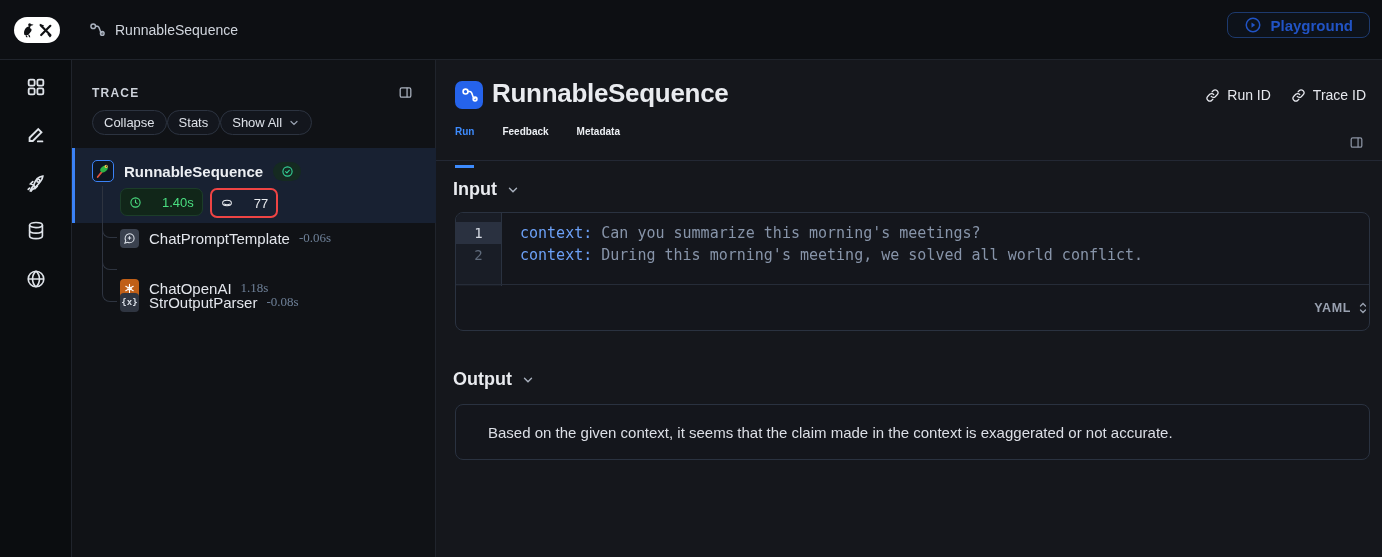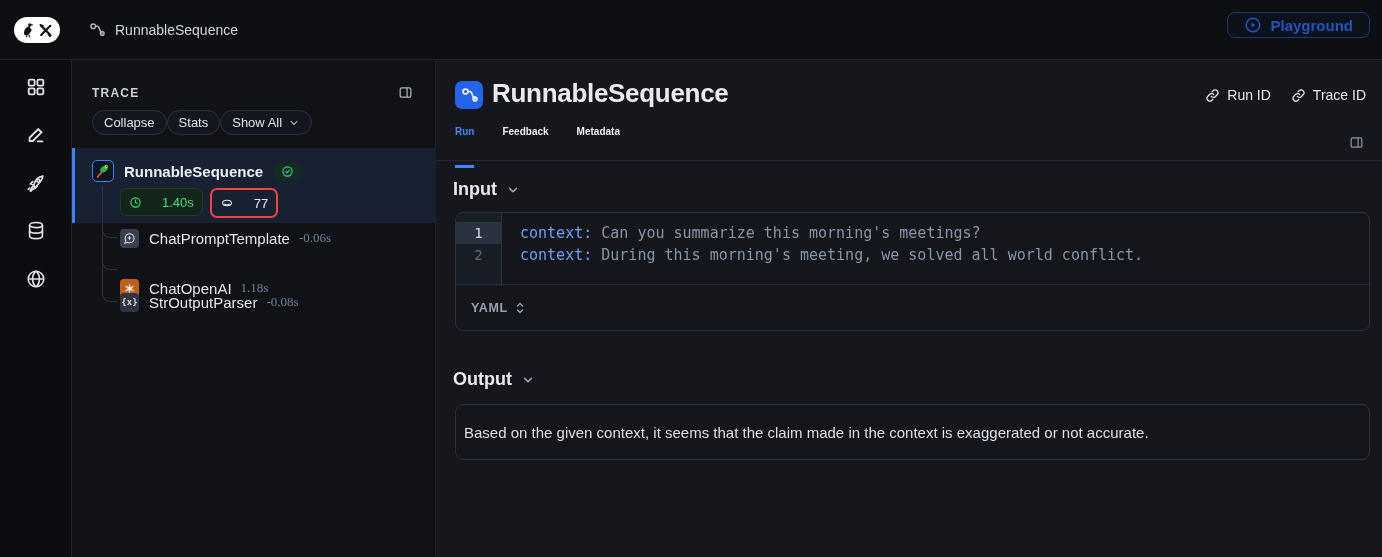--- a/index.html
+++ b/index.html
@@ -64,24 +64,24 @@
 
   .input-card { position:absolute; left:19px; top:152px; width:915px; height:119px; border:1px solid #2a3240; border-radius:8px; background:#14161c; overflow:hidden; }
   .code-area { position:absolute; left:0; top:0; width:100%; height:73px; display:flex; font-family:"DejaVu Sans Mono",monospace; font-size:15px; }
   .gutter { width:46px; background:#191d26; border-right:1px solid #2a3240; padding-top:9px; }
   .gut-num { height:22px; line-height:22px; text-align:center; color:#5f6a7b; font-size:14px; }
   .gut-num.hl { background:#2a3140; color:#d5dae3; }
   .code-lines { flex:1; padding:9px 0 0 18px; }
   .code-line { height:22px; line-height:22px; white-space:pre; }
   .code-key { color:#6ca0f6; }
   .code-val { color:#8794a9; }
-  .card-footer { position:absolute; left:0; bottom:0; width:100%; height:46px; border-top:1px solid #262c38; display:flex; align-items:center; padding-left:15px; }
+  .card-footer { position:absolute; left:0; bottom:0; width:100%; height:46px; border-top:1px solid #262c38; display:flex; align-items:center; padding-left:15px;justify-content:flex-end; }
   .fmt-select { display:flex; align-items:center; gap:6px; color:#9aa2b1; font-size:12.5px; font-weight:700; letter-spacing:0.6px; cursor:pointer; }
 
-  .output-card { position:absolute; left:19px; top:344px; width:915px; height:56px; border:1px solid #2a3240; border-radius:8px; background:#14161c; display:flex; align-items:center; padding-left:8px; }
+  .output-card { position:absolute; left:19px; top:344px; width:915px; height:56px; border:1px solid #2a3240; border-radius:8px; background:#14161c; display:flex; align-items:center; padding-left:32px; }
   .output-text { font-size:15px; color:#dcdfe6; }
 
   svg { display:block; }
 </style>
 </head>
 <body>
 
 <div class="app">
 
   <div class="topbar">

